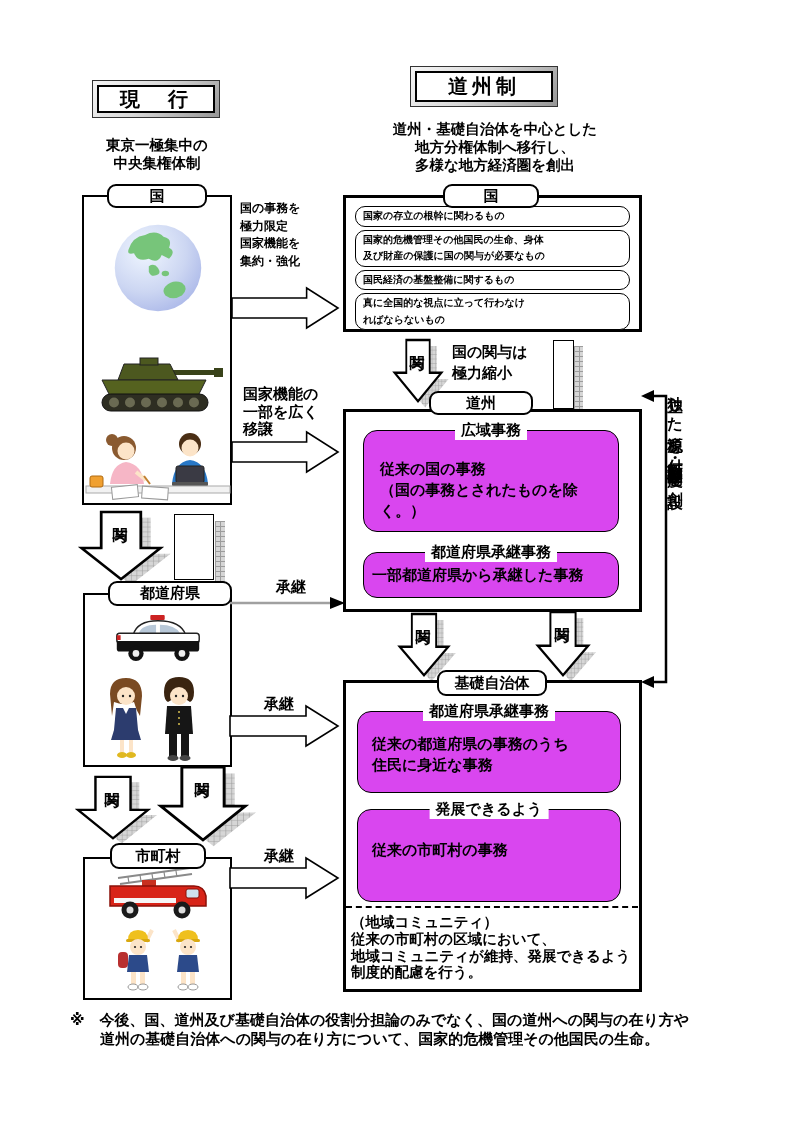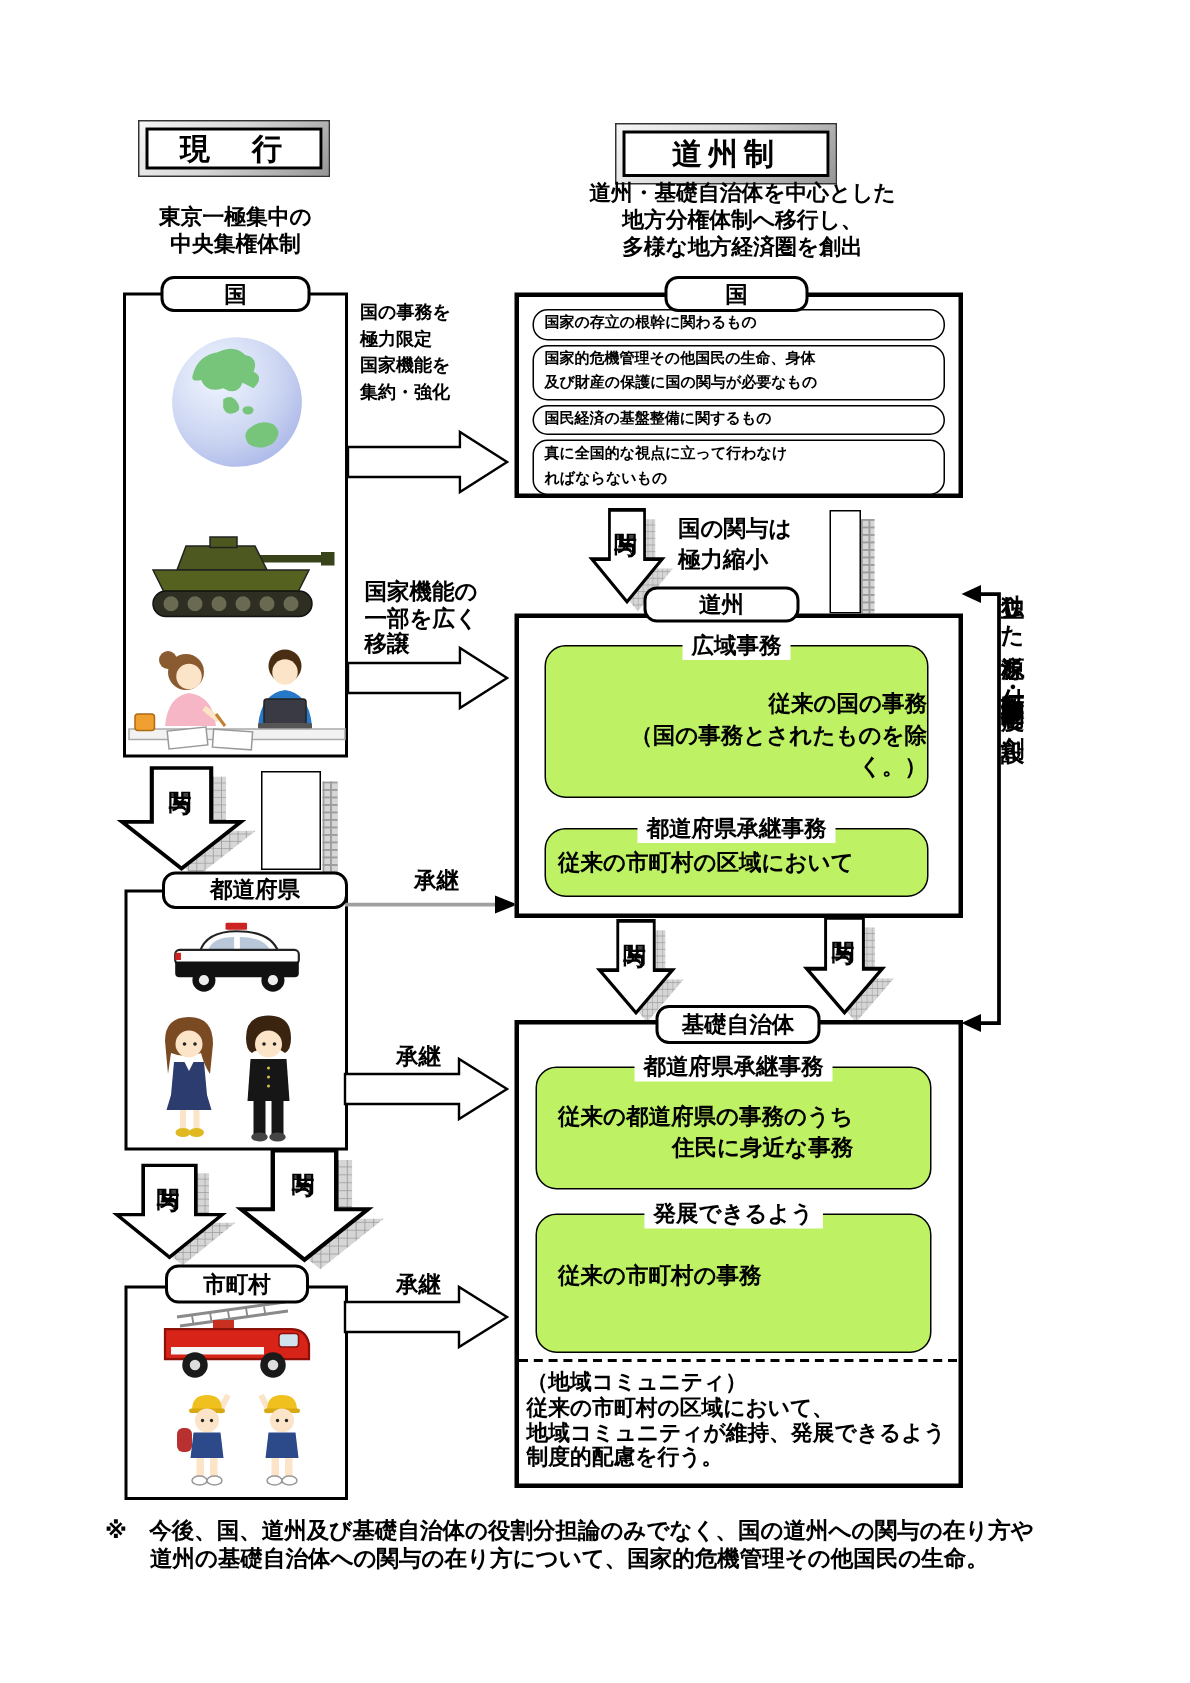--- a/index.html
+++ b/index.html
@@ -13,21 +13,21 @@
           font-size:20px;letter-spacing:4px;box-sizing:border-box;}
   
   .bigbox{border:2.5px solid #000;background:#fff;}
   .bigbox.thick{border-width:3px;}
   .tag{border:2.5px solid #000;border-radius:9px;background:#fff;display:flex;align-items:center;
        justify-content:center;font-size:15px;z-index:4;padding:0 3px;}
   
   .kitem{border:1.6px solid #000;border-radius:10px;padding:1px 7px;margin-bottom:3px;
          font-size:10px;line-height:16.5px;white-space:pre-line;background:#fff;}
   
-  .fs{border:1.6px solid #000;border-radius:14px;background:#bef264;text-align:right;}
+  .fs{border:1.6px solid #000;border-radius:14px;background:#d946ef;}
   .legend{position:absolute;top:-10px;left:50%;transform:translateX(-50%);background:#fff;
           padding:0 6px;font-size:15px;line-height:19px;white-space:nowrap;}
   .fbody{position:absolute;font-size:15px;line-height:21px;white-space:pre-line;}
   
   .hatch{background-color:#d6d6d6;
          background-image:linear-gradient(#9c9c9c 1px,transparent 1px),
                           linear-gradient(90deg,#9c9c9c 1px,transparent 1px);
          background-size:5px 5px;}
   .bar{background:#fff;border:1.6px solid #000;}
   
@@ -50,21 +50,21 @@
       <pattern id="hatchpat" width="5" height="5" patternUnits="userSpaceOnUse">
         <rect width="5" height="5" fill="#d6d6d6"></rect>
         <path d="M0,0 H5 M0,0 V5" stroke="#9c9c9c" stroke-width="1"></path>
       </pattern>
     </defs>
   </svg>
 
   <div class="abs h3d" style="left:92px;top:80px;width:128px;height:38px">
     <div class="h3d-in">現　行</div>
   </div>
-  <div class="abs h3d" style="left:410px;top:82px;width:148px;height:41px">
+  <div class="abs h3d" style="left:410px;top:66px;width:148px;height:41px">
     <div class="h3d-in">道州制</div>
   </div>
   <div class="abs subtitle ml" style="left:345px;top:120px;width:300px">道州・基礎自治体を中心とした
 地方分権体制へ移行し、
 多様な地方経済圏を創出</div>
   <div class="abs subtitle ml" style="left:72px;top:136px;width:170px">東京一極集中の
 中央集権体制</div>
 
   <div class="abs bigbox" style="left:82px;top:195px;width:150px;height:310px"></div>
   <div class="abs tag" style="left:107px;top:184px;width:100px;height:24px">国</div>
@@ -325,21 +325,21 @@
 
   <div class="abs bigbox thick" style="left:343px;top:409px;width:299px;height:203px"></div>
   <div class="abs tag" style="left:429px;top:391px;width:104px;height:24px">道州</div>
   <div class="abs fs" style="left:363px;top:430px;width:256px;height:102px">
     <span class="legend">広域事務</span>
     <div class="fbody" style="left:16px;top:28px">従来の国の事務
 （国の事務とされたものを除く。）</div>
   </div>
   <div class="abs fs" style="left:363px;top:552px;width:256px;height:46px">
     <span class="legend">都道府県承継事務</span>
-    <div class="fbody" style="left:8px;top:12px">従来の市町村の区域において</div>
+    <div class="fbody" style="left:8px;top:12px">一部都道府県から承継した事務</div>
   </div>
 
   <div class="abs kanyo" style="left:397px;top:613px;width:54px;height:64px">
     <svg viewBox="0 0 80 72" preserveAspectRatio="none">
       <g transform="translate(11,7)">
           <path d="M22,1 H58 V38 H76 L40,70 L4,38 H22 Z" fill="url(#hatchpat)"></path>
         </g>
       <path d="M22,1 H58 V38 H76 L40,70 L4,38 H22 Z" fill="#fff" stroke="#000" stroke-width="2.8"></path>
     </svg>
     <span class="kanyo-txt">関与</span>

